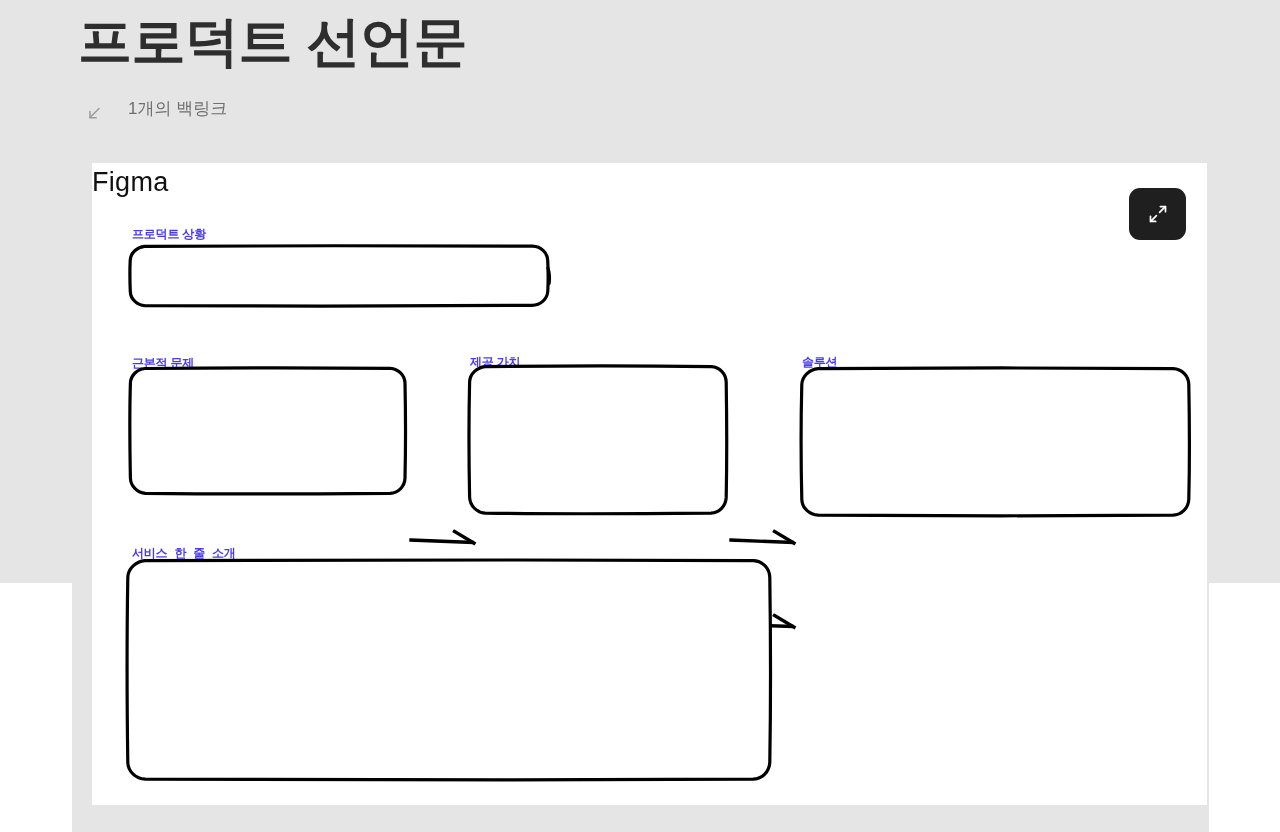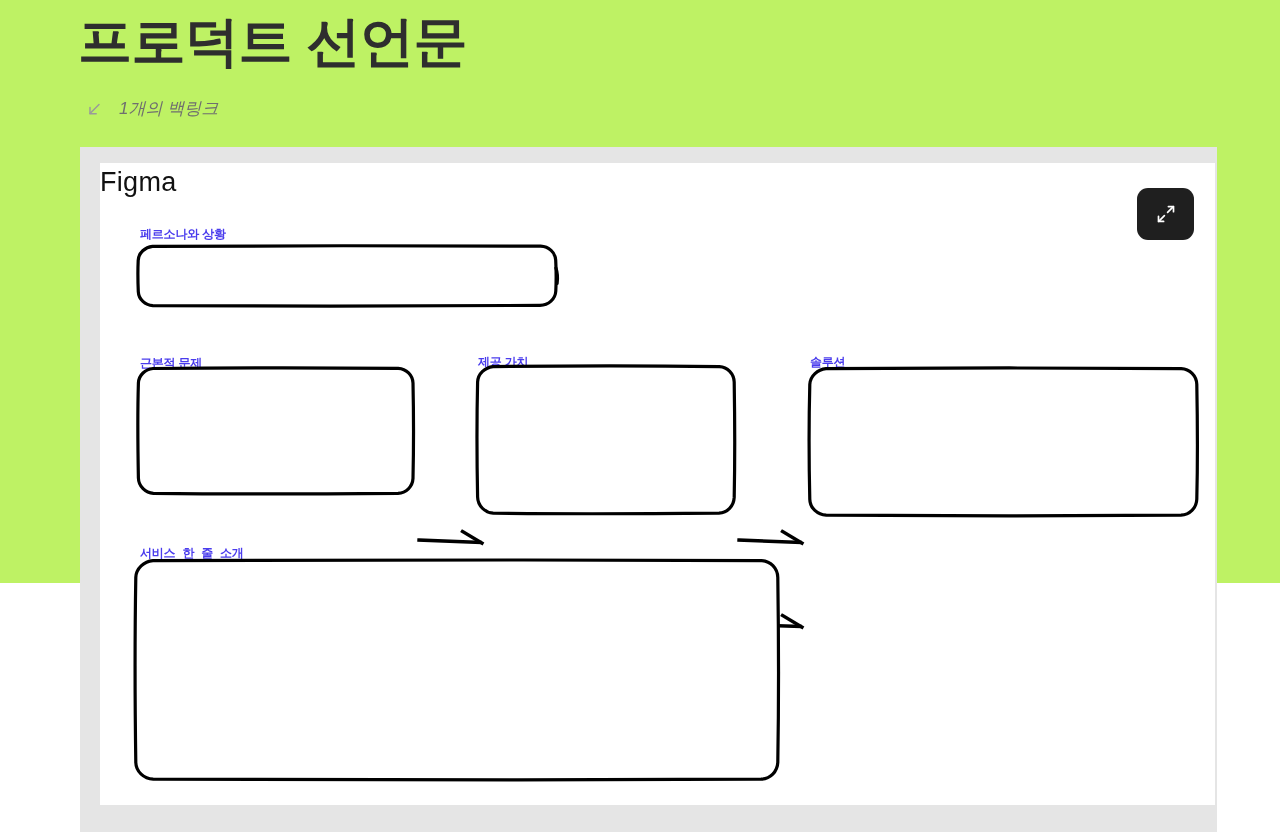--- a/index.html
+++ b/index.html
@@ -9,66 +9,65 @@
     height: 832px;
     background: #ffffff;
     font-family: "Liberation Sans", "DejaVu Sans", sans-serif;
     overflow: hidden;
   }
 
   .page {
     position: relative;
     width: 1280px;
     height: 583px;
-    background: #bef264;
+    background: #e5e5e5;
   }
 
   
   .doc-title {
     position: absolute;
     left: 78px;
     top: 8px;
     font-size: 54px;
     line-height: 66px;
     font-weight: 700;
     color: #2e2e2e;
     letter-spacing: -0.5px;
     white-space: nowrap;
   }
 
   .backlink-row {
     position: absolute;
     left: 86px;
     top: 96px;
     display: flex;
-    align-items: center;
-    gap: 16px;
+    align-items: flex-end;
+    gap: 25px;
     height: 26px;
-    font-style: italic;
   }
 
   .backlink-icon {
     width: 17px;
     height: 17px;
     display: block;
     color: #9a9a9a;
   }
 
   .backlink-text {
     font-size: 17px;
     line-height: 26px;
     color: #6f6f6f;
     font-weight: 500;
     white-space: nowrap;
   }
 
   
   .embed-outer {
     position: absolute;
-    left: 80px;
+    left: 72px;
     top: 147px;
     width: 1137px;
     height: 685px;
     background: #e5e5e5;
   }
 
   .embed-inner {
     position: absolute;
     left: 20px;
     top: 16px;
@@ -187,21 +186,21 @@
             <path d="M15.4 5.6 L20.5 5.6 L20.5 10.7"></path>
 
             <path d="M11.4 14.6 L5.7 20.3"></path>
             <path d="M10.6 20.4 L5.5 20.4 L5.5 15.3"></path>
           </svg>
         </span>
       </button>
 
       <div class="canvas">
 
-        <div class="field-label" style="left:40px; top:64px;">페르소나와 상황</div>
+        <div class="field-label" style="left:40px; top:64px;">프로덕트 상황</div>
         <svg class="sketch-box" style="left:36px; top:81px;" width="424" height="64" viewBox="0 0 424 64">
           <path d="M16.5 2.4 C 9.2 3.1 2.6 8.6 2.2 16.4
                    C 1.7 26.8 1.9 38.4 2.3 47.6
                    C 2.6 55.4 9.4 61.3 16.8 61.6
                    C 140 62.4 285 62.0 404 61.4
                    C 412.6 61.2 419.4 55.0 419.8 47.0
                    C 420.3 37.0 420.2 26.0 419.7 16.2
                    C 419.3 8.4 412.8 2.6 404.6 2.2
                    C 284 1.5 138 1.6 16.5 2.4 Z"></path>
           <path d="M419.9 24.0 C 421.6 28.8 421.8 34.5 421.1 39.4" fill="none"></path>

